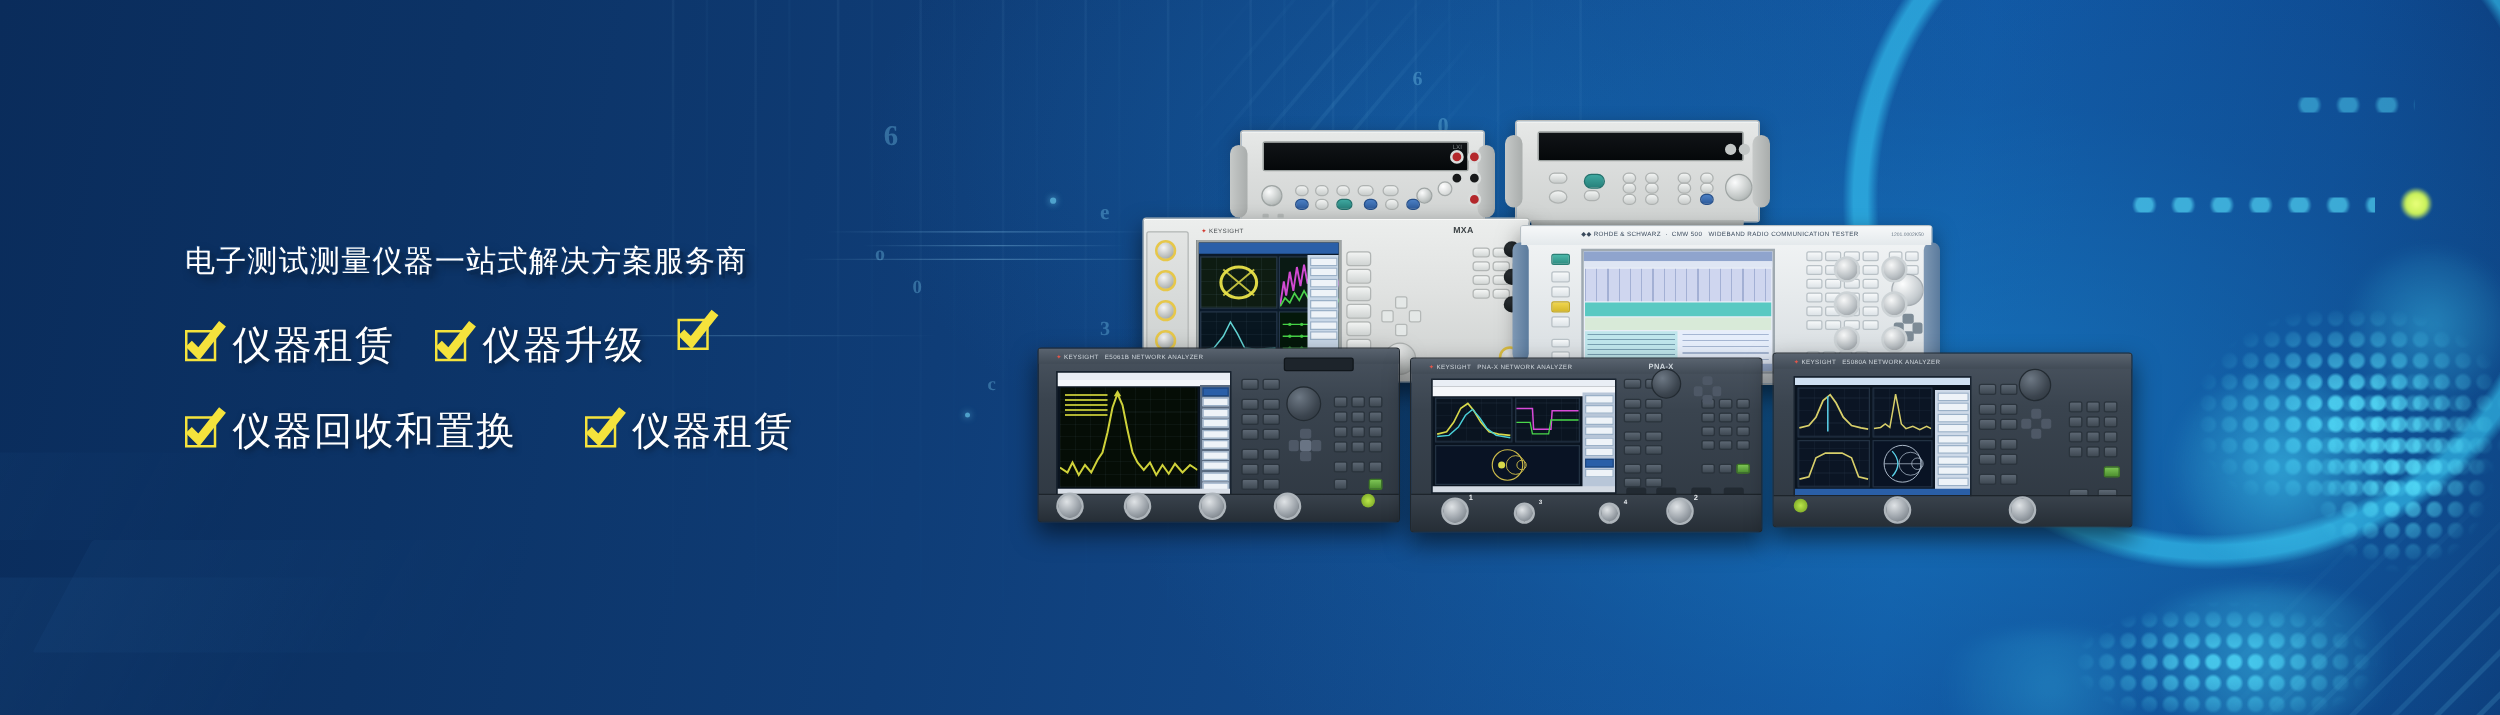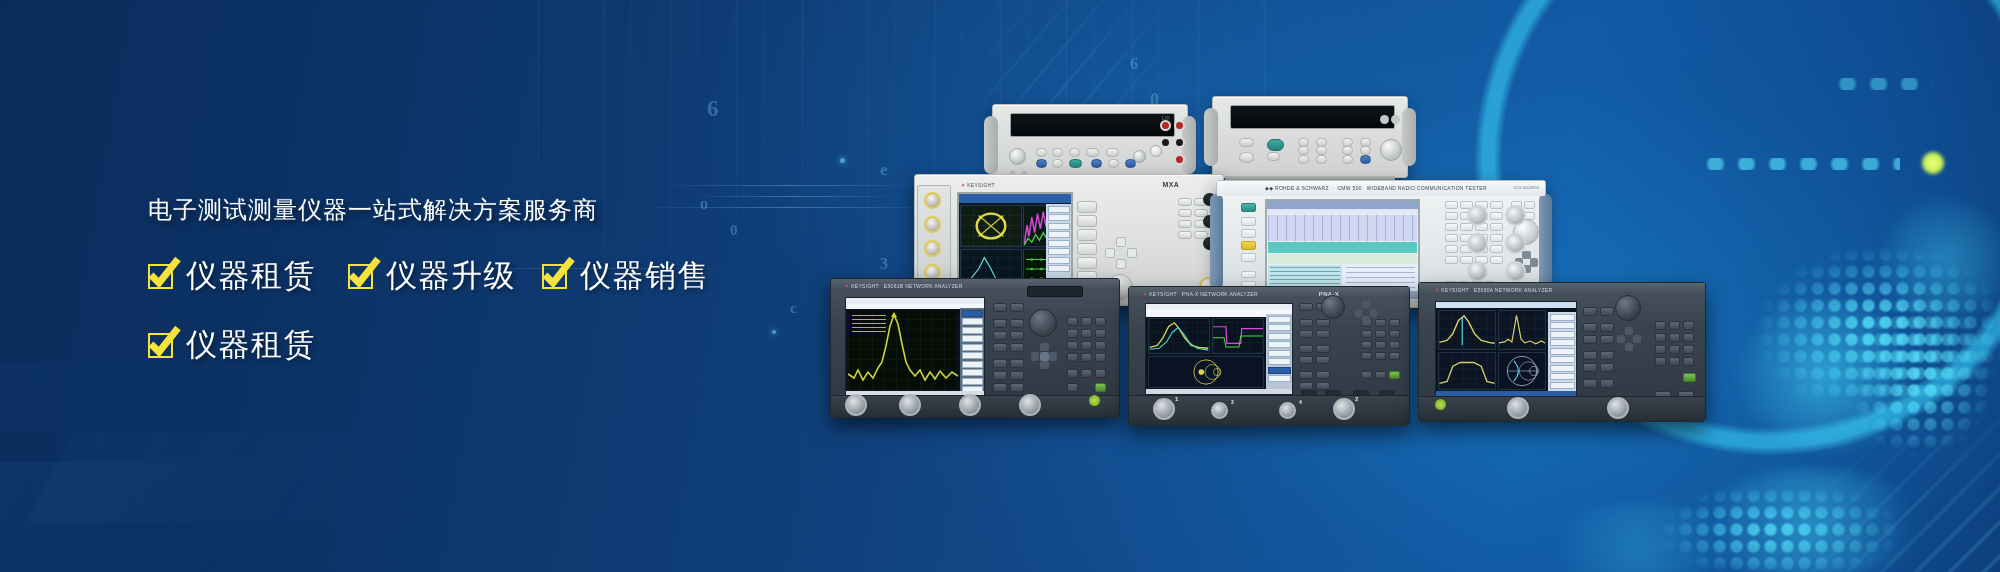--- a/index.html
+++ b/index.html
@@ -896,27 +896,34 @@
         </span>
         <span class="label">仪器升级</span>
       </div>
 
       <div class="feat">
         <span class="cb">
           <svg viewBox="0 0 34 34">
               <path d="M4 19 L12 27 L31 3" fill="none" stroke="#f5e33c" stroke-width="7" stroke-linecap="butt" stroke-linejoin="miter"></path>
             </svg>
         </span>
-        <span class="label">仪器销售</span>
       </div>
 
     </div>
 
     <div class="feat-row" id="row2">
 
+      <div class="feat" style="margin-right:54px;">
+        <span class="cb">
+          <svg viewBox="0 0 34 34">
+              <path d="M4 19 L12 27 L31 3" fill="none" stroke="#f5e33c" stroke-width="7" stroke-linecap="butt" stroke-linejoin="miter"></path>
+            </svg>
+        </span>
+        <span class="label">仪器回收和置换</span>
+      </div>
 
       <div class="feat">
         <span class="cb">
           <svg viewBox="0 0 34 34">
               <path d="M4 19 L12 27 L31 3" fill="none" stroke="#f5e33c" stroke-width="7" stroke-linecap="butt" stroke-linejoin="miter"></path>
             </svg>
         </span>
         <span class="label">仪器租赁</span>
       </div>
 

